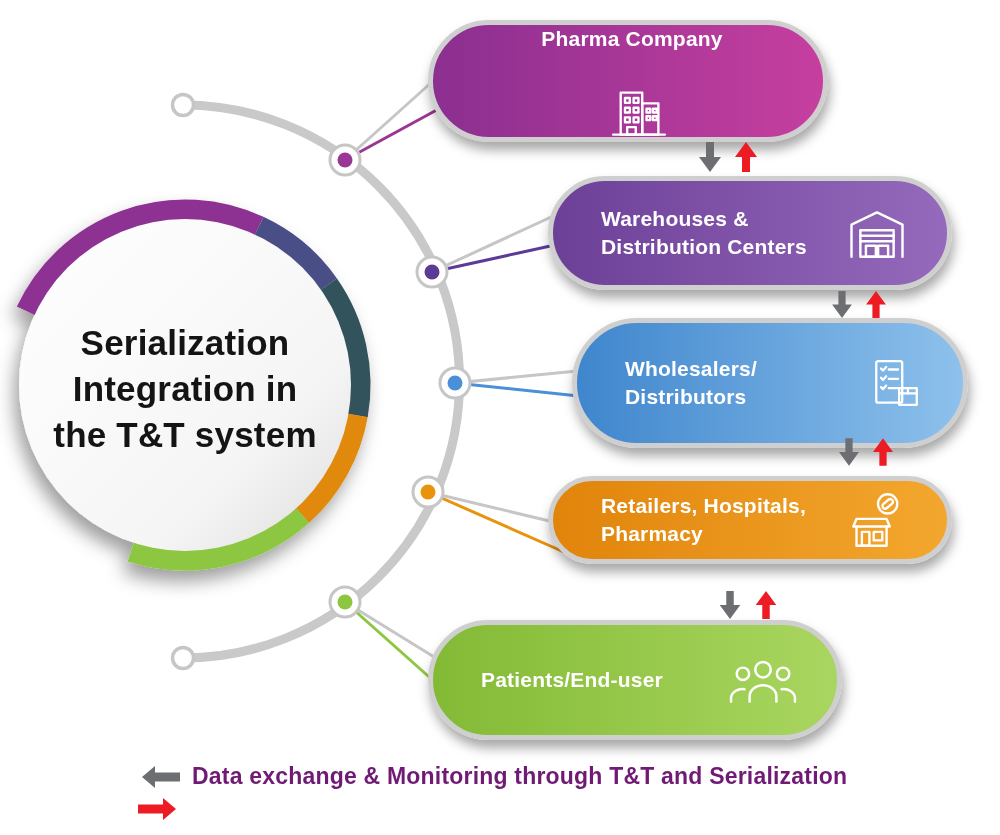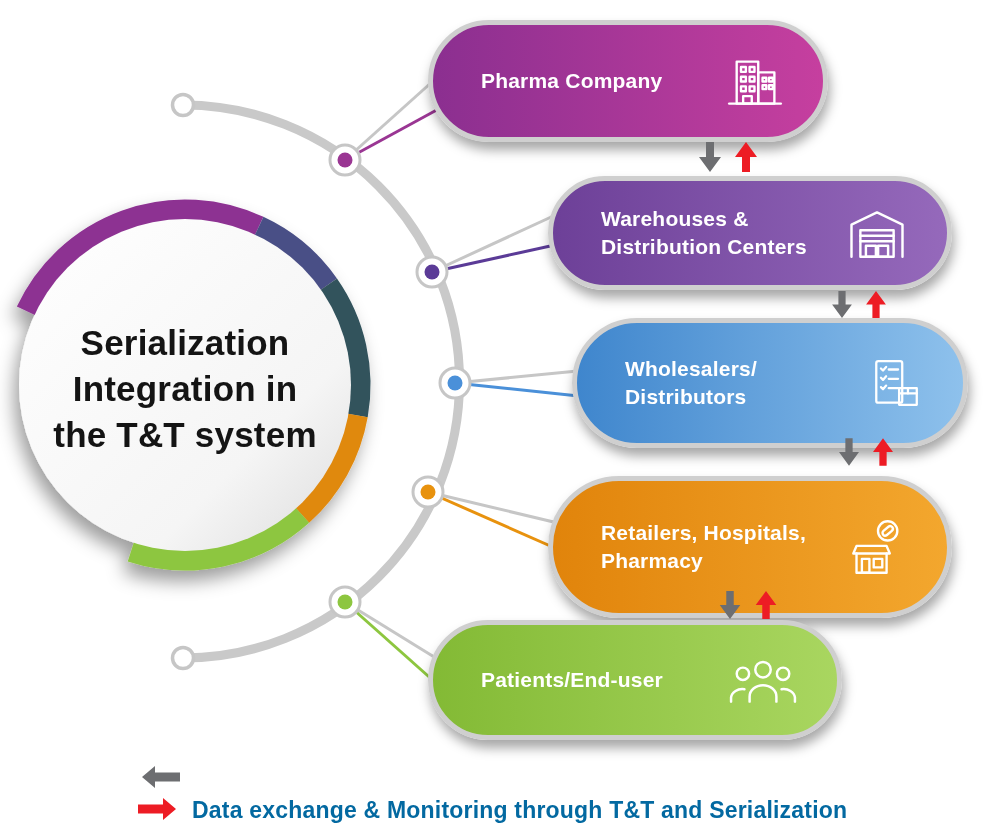--- a/index.html
+++ b/index.html
@@ -18,35 +18,35 @@
     box-shadow:2px 8px 12px rgba(0,0,0,0.35);
     display:flex;align-items:center;justify-content:space-between;
     padding:0 40px 0 48px;color:#ffffff;
   }
   .pill-label{font-size:21px;font-weight:700;line-height:1.32;white-space:pre-line;letter-spacing:.2px;}
   .pill-icon{flex:0 0 auto;display:flex;align-items:center;justify-content:center;margin-left:14px;}
 
   .pill0{left:428px;top:20px;width:400px;height:122px;}
   .pill1{left:548px;top:176px;width:404px;height:114px;}
   .pill2{left:572px;top:318px;width:396px;height:130px;}
-  .pill3{left:548px;top:476px;width:404px;height:142px;}
+  .pill3{left:548px;top:476px;width:404px;height:88px;}
   .pill4{left:428px;top:620px;width:414px;height:120px;}
 
   .arrow-pair{position:absolute;z-index:5;display:flex;gap:14px;align-items:flex-start;}
   .ap1{left:699px;top:142px;}
   .ap2{left:832px;top:291px;}
   .ap3{left:839px;top:438px;}
   .ap4{left:719px;top:591px;}
 
   .legend-arrow{position:absolute;z-index:5;}
   .legend-left{left:142px;top:766px;}
   .legend-right{left:138px;top:798px;}
   .legend-text{
-    position:absolute;left:192px;top:788px;width:760px;z-index:5;
-    font-size:23px;font-weight:700;color:#0369a1;line-height:44px;letter-spacing:.2px;
+    position:absolute;left:192px;top:754px;width:760px;z-index:5;
+    font-size:23px;font-weight:700;color:#701a75;line-height:44px;letter-spacing:.2px;
   }
 </style>
 </head>
 <body>
 
 <div id="stage">
 
   <svg id="conn" width="1000" height="835" viewBox="0 0 1000 835">
     <defs>
       <linearGradient id="circGrad" x1="0" y1="0" x2="1" y2="1">
@@ -103,21 +103,21 @@
 
       <circle cx="345" cy="602" r="15" fill="#ffffff" stroke="#c6c6c6" stroke-width="3"></circle>
       <circle cx="345" cy="602" r="7.5" fill="#8dc63f"></circle>
     </g>
   </svg>
 
   <div class="center-title">Serialization
 Integration in
 the T&amp;T system</div>
 
-  <div class="pill pill0" style="background: linear-gradient(90deg, rgb(139, 47, 144), rgb(198, 63, 159));">
+  <div class="pill pill0" style="background: linear-gradient(90deg, rgb(139, 47, 144), rgb(198, 63, 159)); flex-direction: column;">
     <div class="pill-label">Pharma Company</div>
     <span class="pill-icon">
       <svg viewBox="0 0 52 46" width="56" height="50" fill="none" stroke="#ffffff" stroke-width="2.2" stroke-linejoin="round" stroke-linecap="round">
         <line x1="2" y1="44" x2="50" y2="44"></line>
         <rect x="9" y="5" width="20" height="39"></rect>
         <rect x="29" y="15" width="15" height="29"></rect>
         <rect x="13" y="10" width="4.5" height="4.5"></rect>
           <rect x="21" y="10" width="4.5" height="4.5"></rect>
         <rect x="13" y="19" width="4.5" height="4.5"></rect>
           <rect x="21" y="19" width="4.5" height="4.5"></rect>

